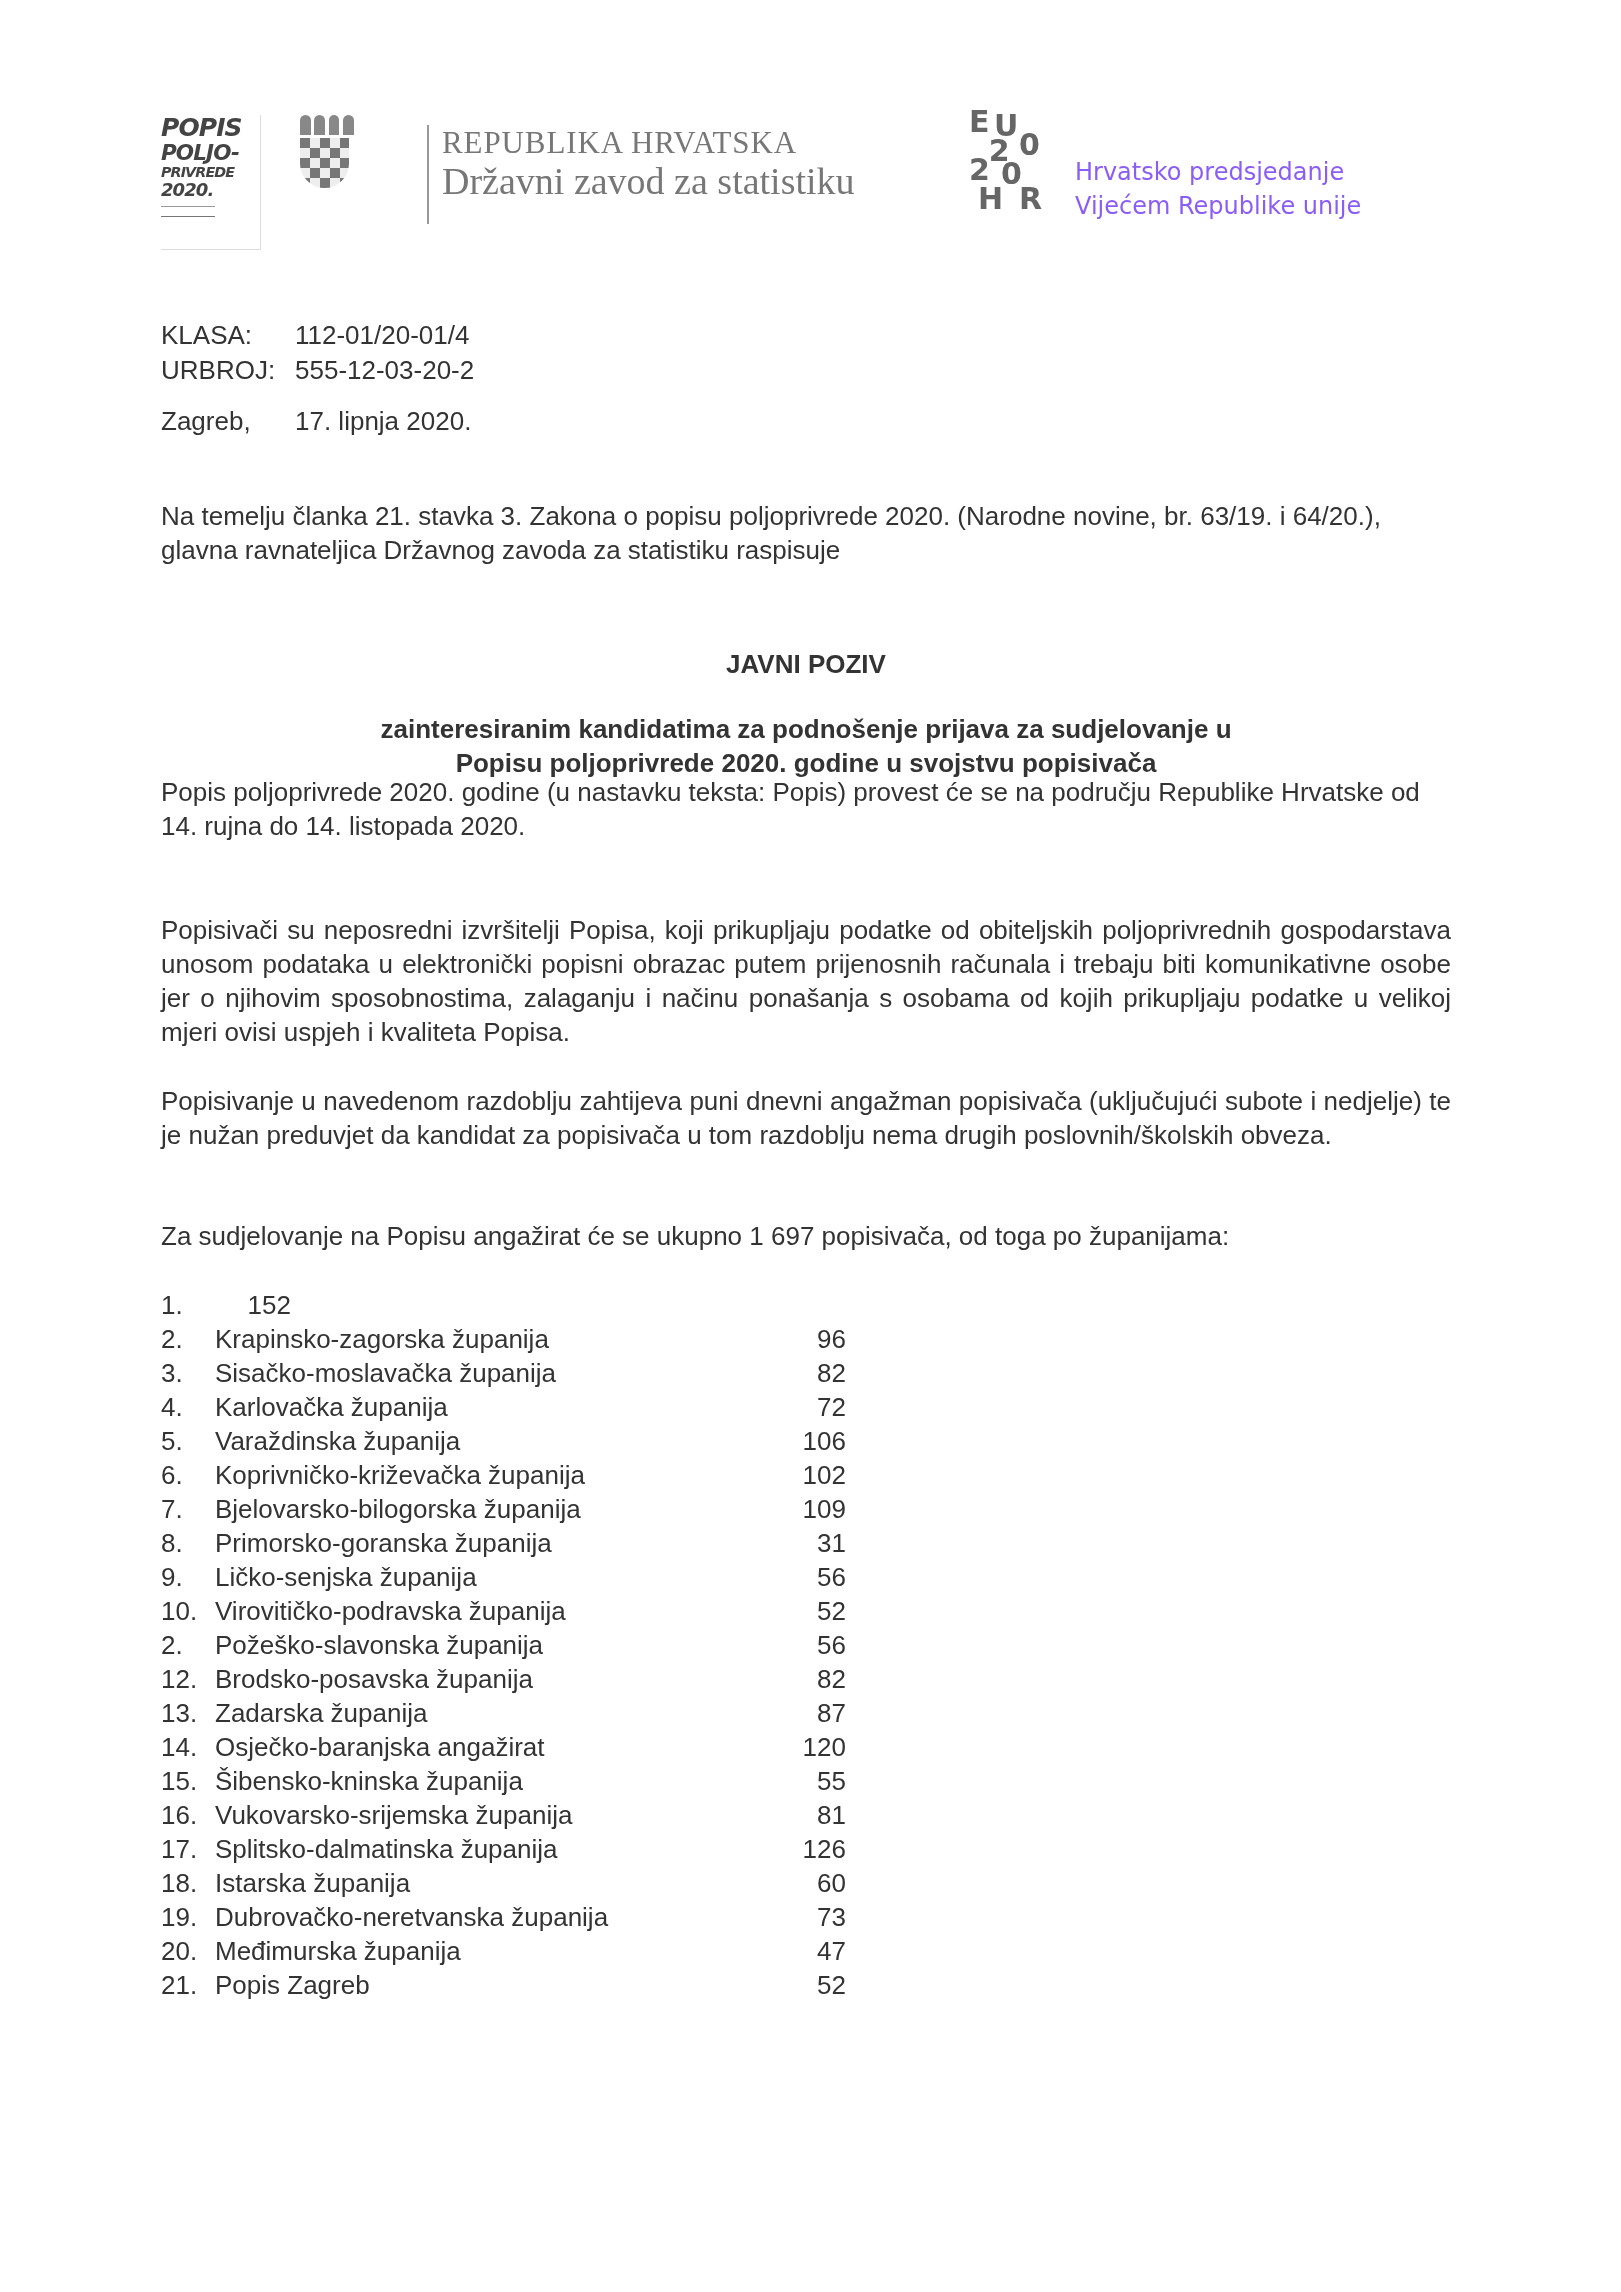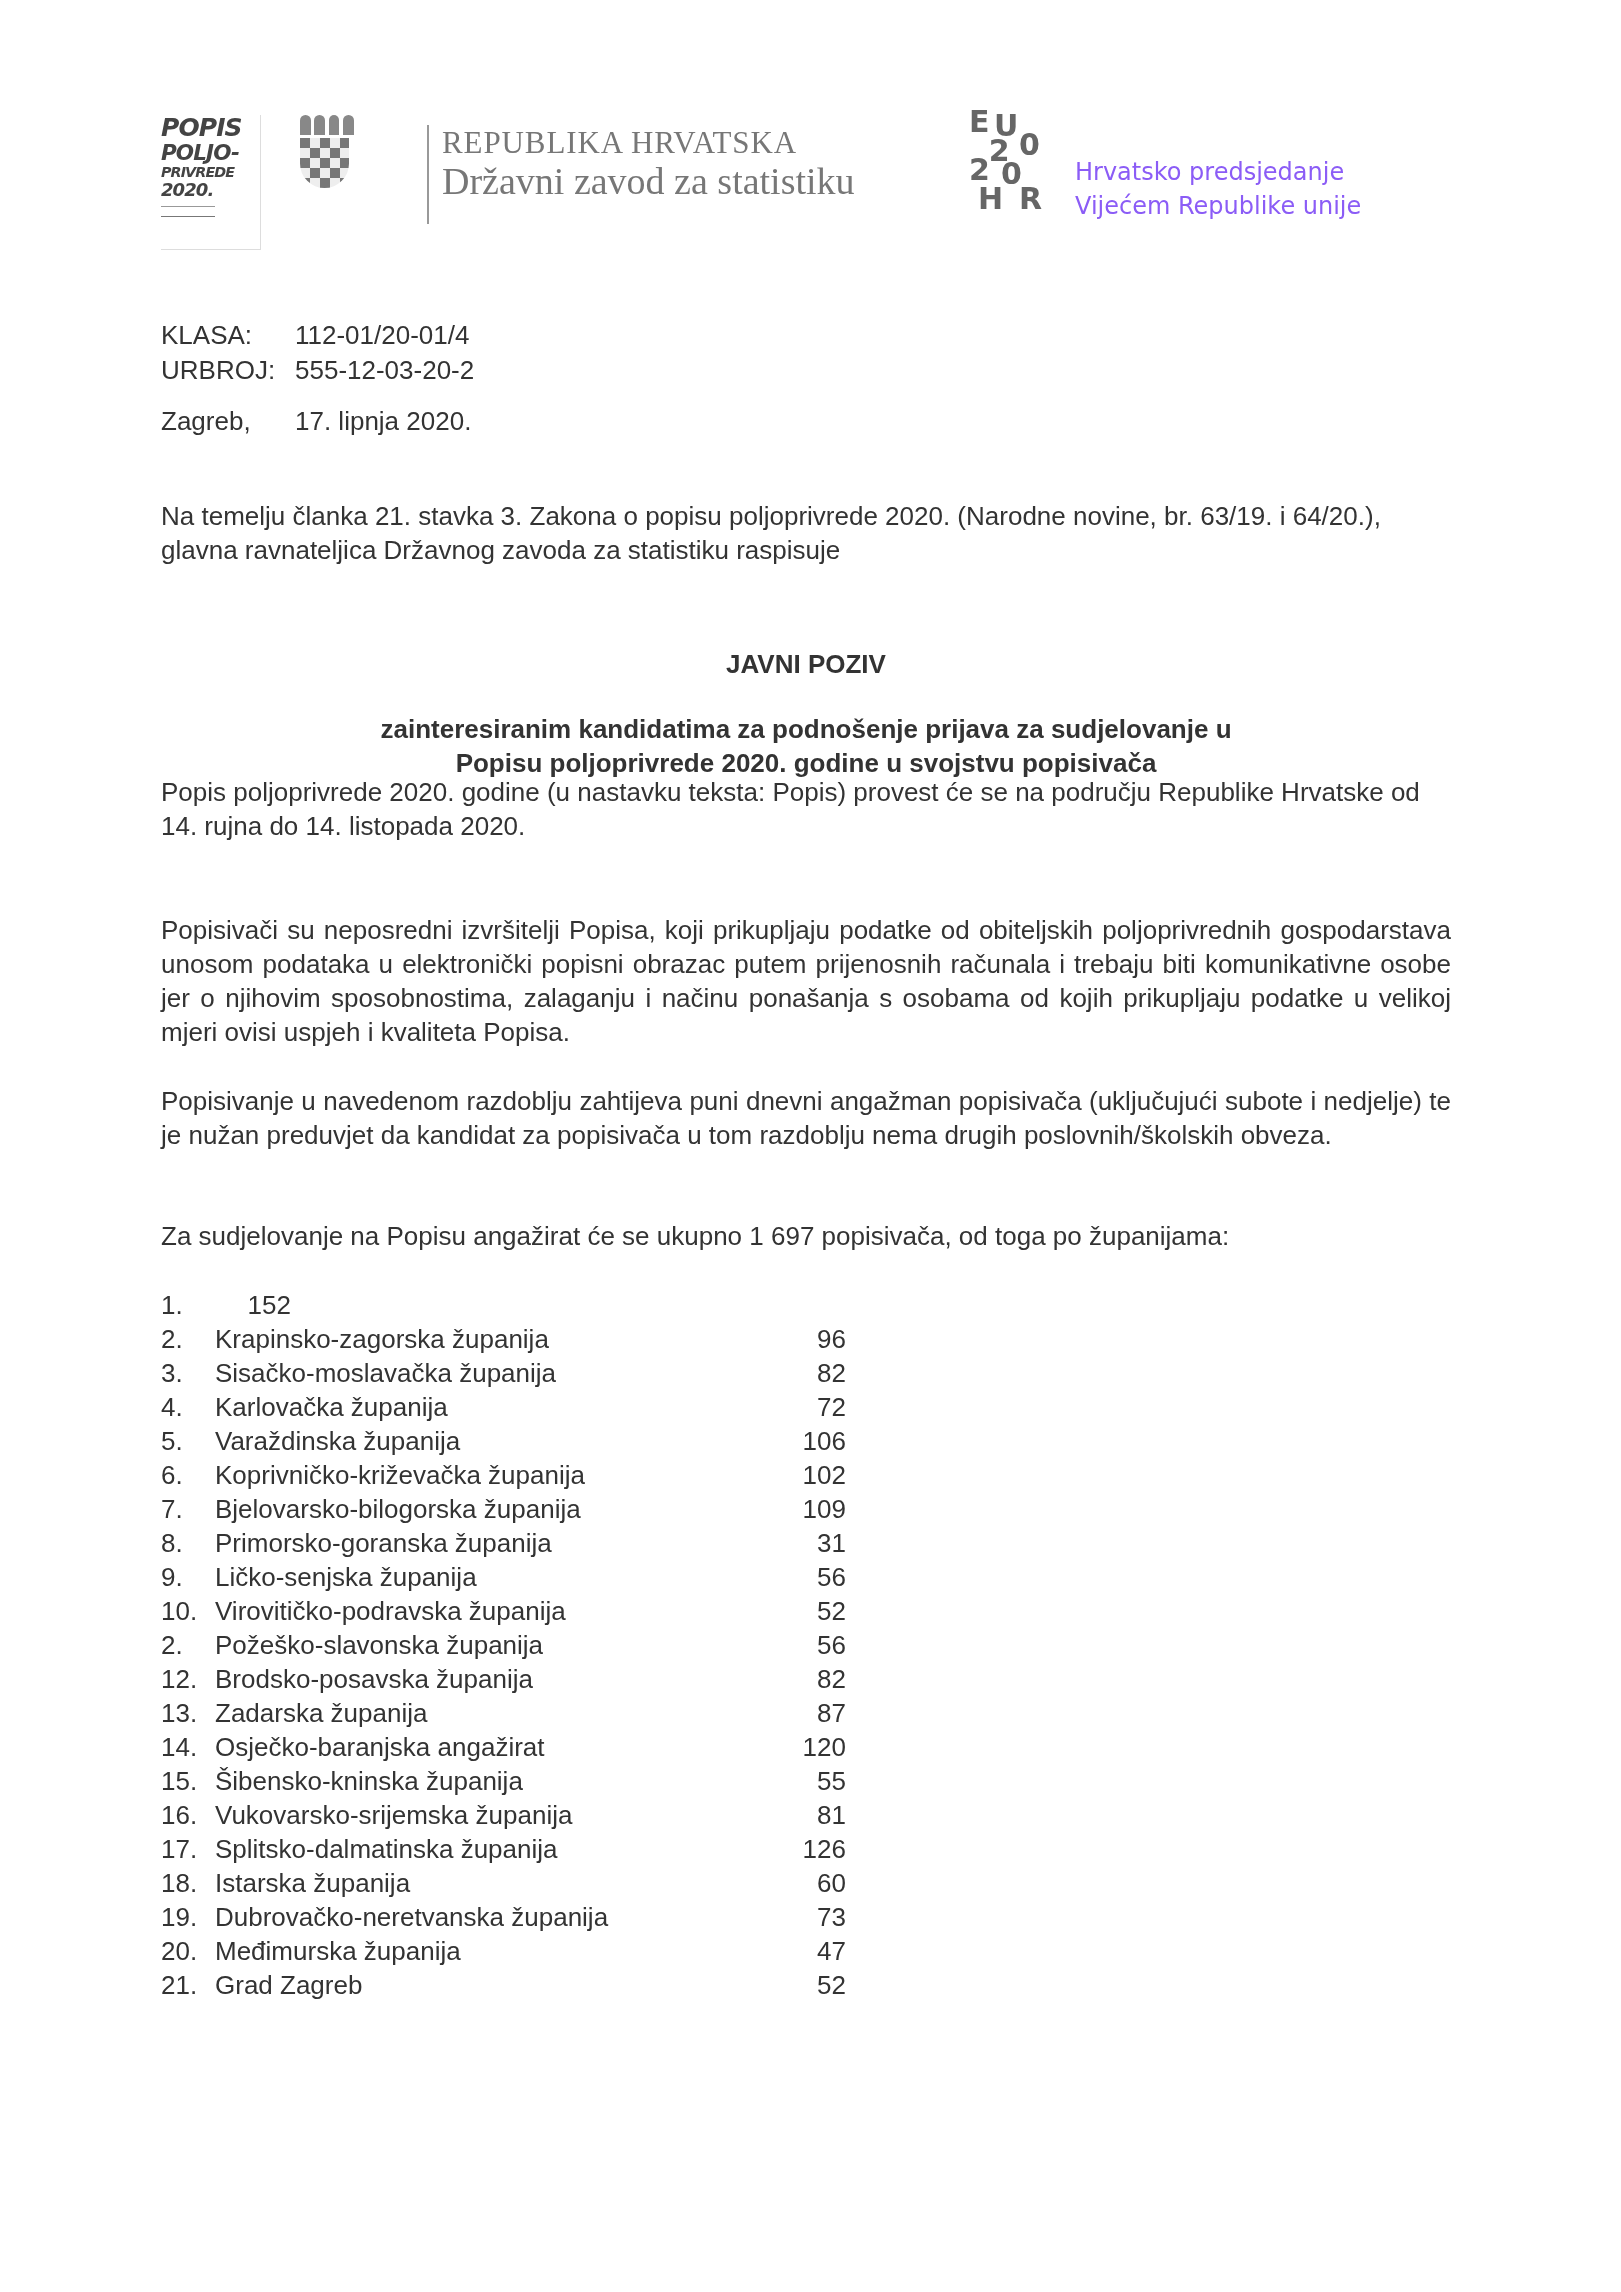--- a/index.html
+++ b/index.html
@@ -227,17 +227,17 @@
       <span class="name">Dubrovačko-neretvanska županija</span>
       <span class="val">73</span>
     </div>
   <div class="county-row">
       <span class="num">20.</span>
       <span class="name">Međimurska županija</span>
       <span class="val">47</span>
     </div>
   <div class="county-row">
       <span class="num">21.</span>
-      <span class="name">Grad Zagreb</span>
+      <span class="name">Popis Zagreb</span>
       <span class="val">52</span>
     </div>
 </div>
 
 
 </body></html>

